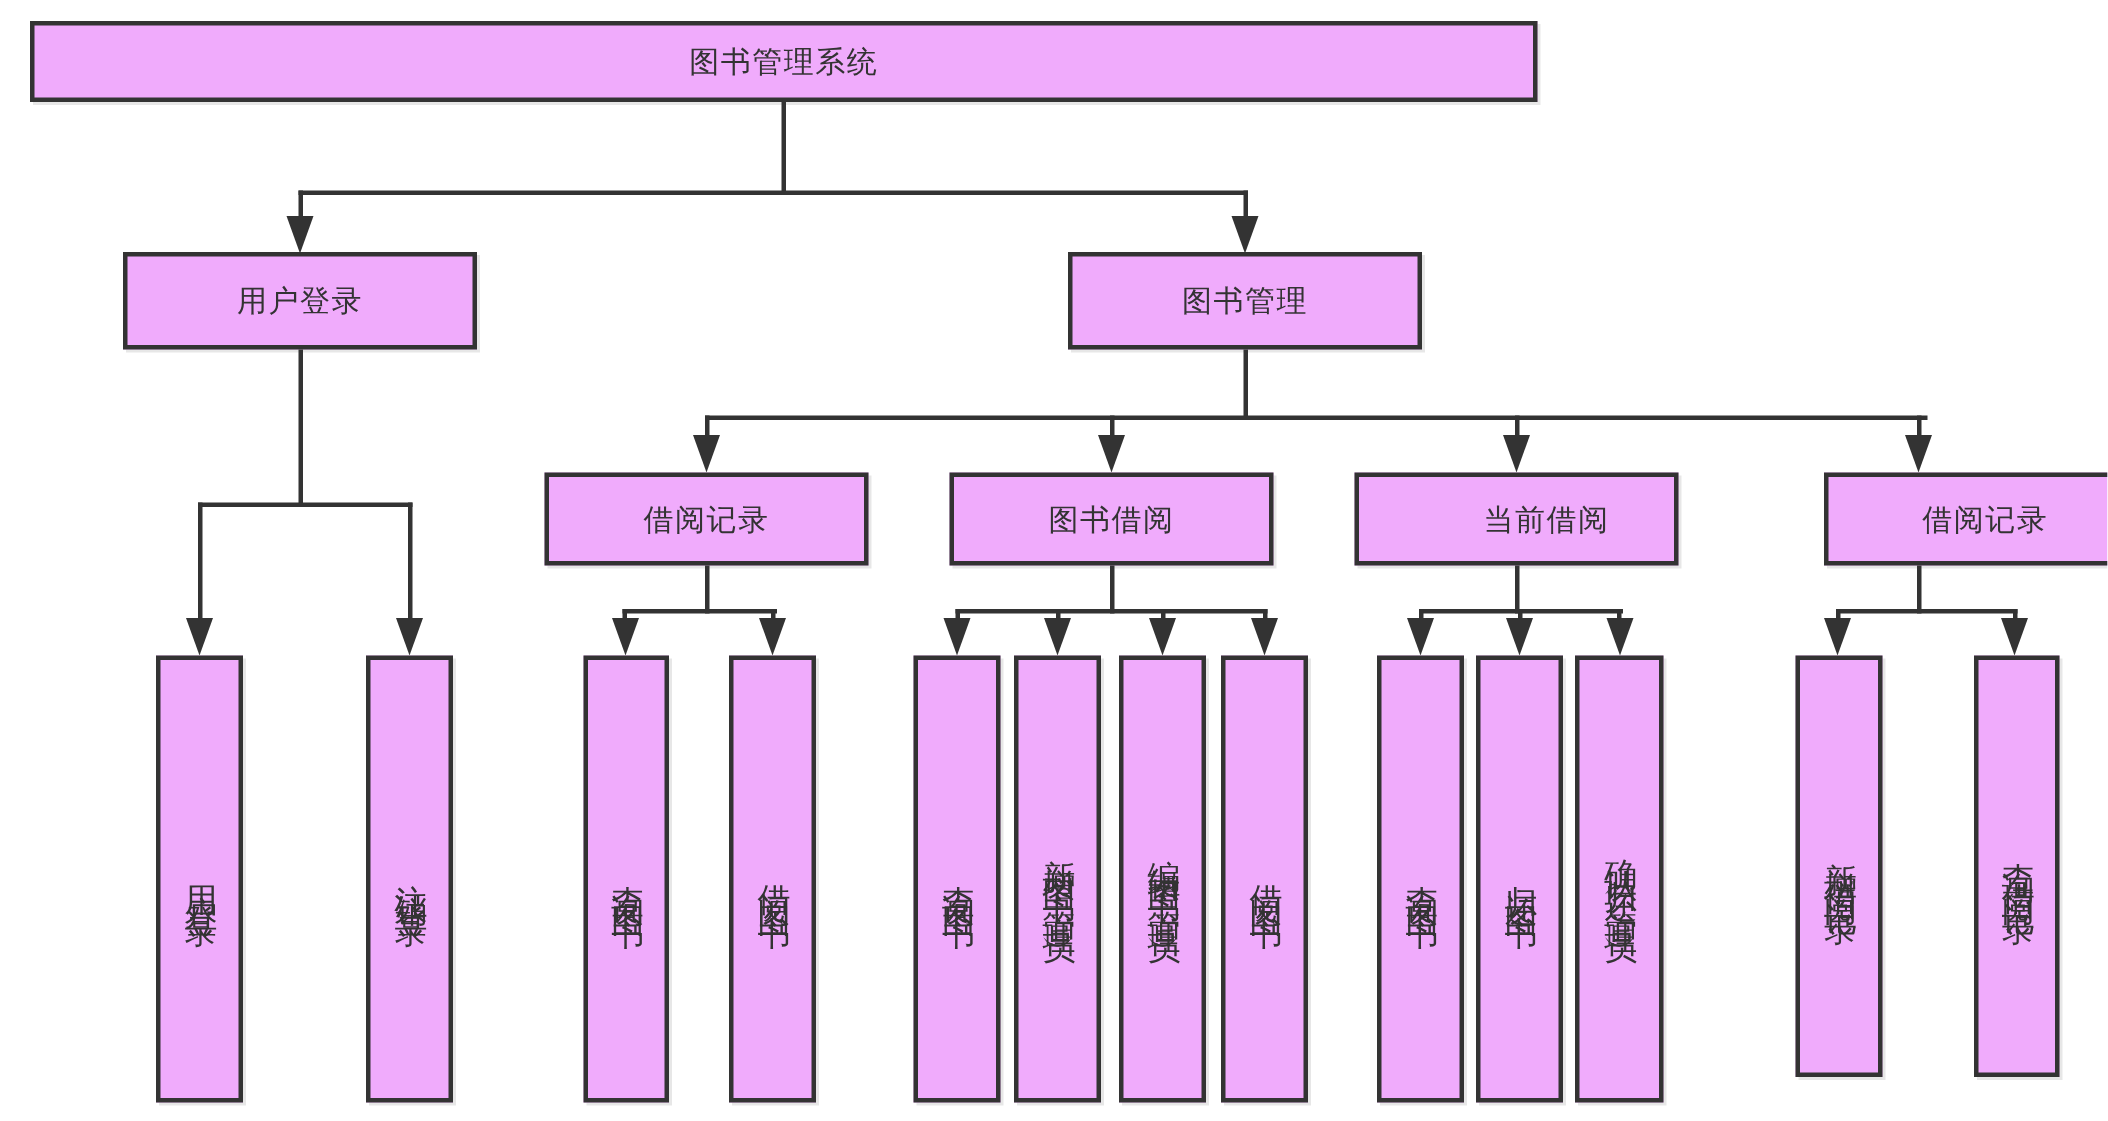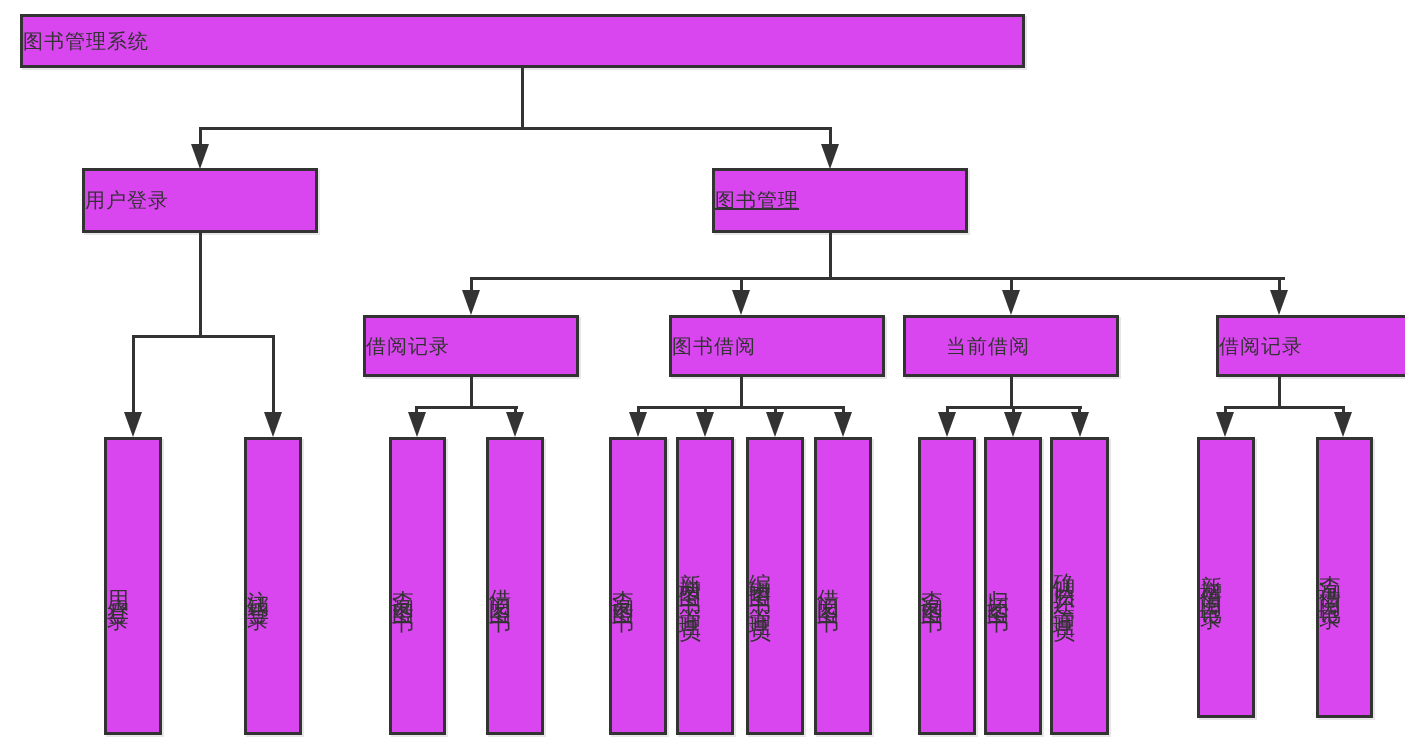--- a/index.html
+++ b/index.html
@@ -3,22 +3,22 @@
 <meta charset="utf-8">
 <style>
   html,body { margin:0; padding:0; background:#ffffff; }
   .canvas {
     position:relative; width:1405px; height:747px; background:#ffffff;
     font-family:"DejaVu Sans","Liberation Sans",sans-serif; color:#333333;
     overflow:hidden;
   }
   .box {
     position:absolute; box-sizing:border-box;
-    border:3px solid #333333; background:#d946ef;
-    display:flex; align-items:center; 
+    border:3px solid #333333; background:#f0abfc;
+    display:flex; align-items:center; justify-content:center;
     box-shadow:2px 2px 0 rgba(120,120,120,0.18);
   }
   .hbox { font-size:20px; letter-spacing:1px; white-space:nowrap; }
   .vbox .vtext {
     writing-mode:vertical-rl; text-orientation:mixed;
     font-size:22px; line-height:1; letter-spacing:7px;
   }
   .hline, .vline { position:absolute; background:#333333; }
   .hline { height:3px; }
   .vline { width:3px; }
@@ -45,21 +45,21 @@
   <div class="vline" style="left:520.5px; top:68px; height:62px;"></div>
   <div class="hline" style="left:198.5px; top:127px; width:633px;"></div>
   <div class="vline" style="left:198.5px; top:127px; height:22px;"></div>
   <div class="arrow" style="left:191px; top:144px;"></div>
   <div class="vline" style="left:828.5px; top:127px; height:22px;"></div>
   <div class="arrow" style="left:821px; top:144px;"></div>
 
   <div class="box hbox" style="left:82px; top:168px; width:236px; height:65px;">
     <span>用户登录</span>
   </div>
-  <div class="box hbox" style="left:712px; top:168px; width:256px; height:65px;text-decoration:underline;">
+  <div class="box hbox" style="left:712px; top:168px; width:236px; height:65px;">
     <span>图书管理</span>
   </div>
 
   <div class="vline" style="left:198.5px; top:233px; height:105px;"></div>
   <div class="hline" style="left:131.5px; top:335px; width:143px;"></div>
   <div class="vline" style="left:131.5px; top:335px; height:80px;"></div>
   <div class="arrow" style="left:124px; top:412px;"></div>
   <div class="vline" style="left:271.5px; top:335px; height:80px;"></div>
   <div class="arrow" style="left:264px; top:412px;"></div>
 
@@ -70,21 +70,21 @@
   <div class="vline" style="left:739.5px; top:277px; height:16px;"></div>
   <div class="arrow" style="left:732px; top:290px;"></div>
   <div class="vline" style="left:1009.5px; top:277px; height:16px;"></div>
   <div class="arrow" style="left:1002px; top:290px;"></div>
   <div class="vline" style="left:1277.5px; top:277px; height:16px;"></div>
   <div class="arrow" style="left:1270px; top:290px;"></div>
 
   <div class="box hbox" style="left:363px; top:315px; width:216px; height:62px;">
     <span>借阅记录</span>
   </div>
-  <div class="box hbox" style="left:633px; top:315px; width:216px; height:62px;margin-left:36px;">
+  <div class="box hbox" style="left:633px; top:315px; width:216px; height:62px;">
     <span>图书借阅</span>
   </div>
   <div class="box hbox" style="left:903px; top:315px; width:216px; height:62px;padding-left:40px;">
     <span>当前借阅</span>
   </div>
   <div class="box hbox" style="left:1216px; top:315px; width:215px; height:62px;">
     <span>借阅记录</span>
   </div>
 
   <div class="vline" style="left:469.5px; top:377px; height:32px;"></div>

